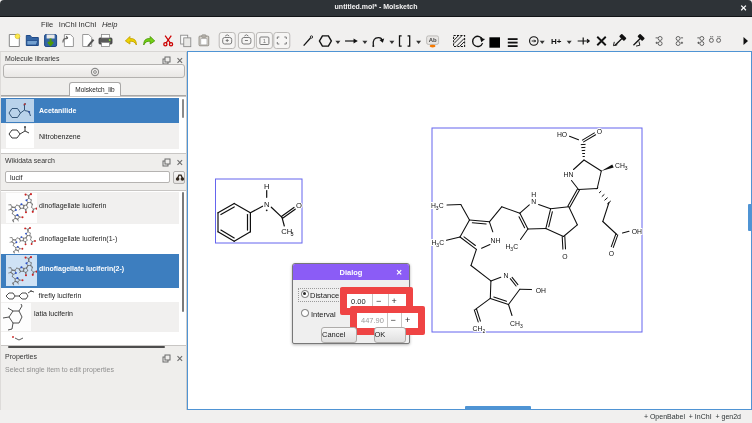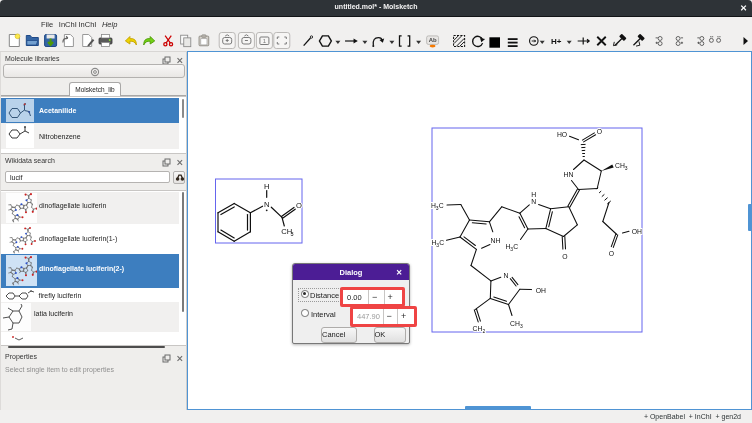--- a/index.html
+++ b/index.html
@@ -27,31 +27,31 @@
   .listwhite{position:absolute;left:0;width:185px;background:#fff;
     border-top:1px solid #c8c6c4;border-bottom:1px solid #c8c6c4;}
   
   #canvasbg{left:188px;top:52px;width:564px;height:357px;background:#fff;}
   .bl{background:#4f94d4;}
   
   #dialog{left:292px;top:263px;width:116px;height:79px;background:#efefef;
     border:1px solid #787878;border-radius:3px 3px 2px 2px;
     box-shadow:0 1px 3px rgba(0,0,0,.3);}
   #dlgtitle{position:absolute;left:0;top:0;width:116px;height:16px;
-    background:#4c1d95;border-radius:2px 2px 0 0;}
+    background:#8b5cf6;border-radius:2px 2px 0 0;}
   #dlgtitle .t{position:absolute;left:0;right:0;top:4px;text-align:center;
     color:#fff;font-size:7.5px;font-weight:bold;}
   #dlgtitle .x{position:absolute;left:103px;top:4px;color:#fff;font-size:7.5px;
     font-weight:bold;}
   .radio{position:absolute;width:5.5px;height:5.5px;border:1px solid #707070;
     border-radius:50%;background:#fdfdfd;}
   .radio .dot{position:absolute;left:1.2px;top:1.2px;width:3px;height:3px;
     border-radius:50%;background:#2a2a2a;}
   .dlglab{position:absolute;font-size:7.5px;color:#1a1a1a;}
-  .spin{position:absolute;background:#fff;border:3px solid #ef4444;
+  .spin{position:absolute;background:#fff;border:7px solid #ef4444;
     border-radius:2px;}
   .spin .sep{position:absolute;top:0;bottom:0;width:1px;background:#c8c6c4;}
   .spin .val{position:absolute;left:4px;top:3px;font-size:7.5px;color:#1a1a1a;}
   .spin .pm{position:absolute;top:1.5px;font-size:9px;color:#2a2a2a;}
   .btn{position:absolute;background:linear-gradient(#f7f7f7,#e0e0e0);
     border:1px solid #aeacaa;border-radius:3px;font-size:7.5px;color:#1a1a1a;
     text-align:left;}
   
   #status{left:0;top:410px;width:752px;height:13px;background:#f1f0ef;
     font-size:7px;color:#2e3436;}

